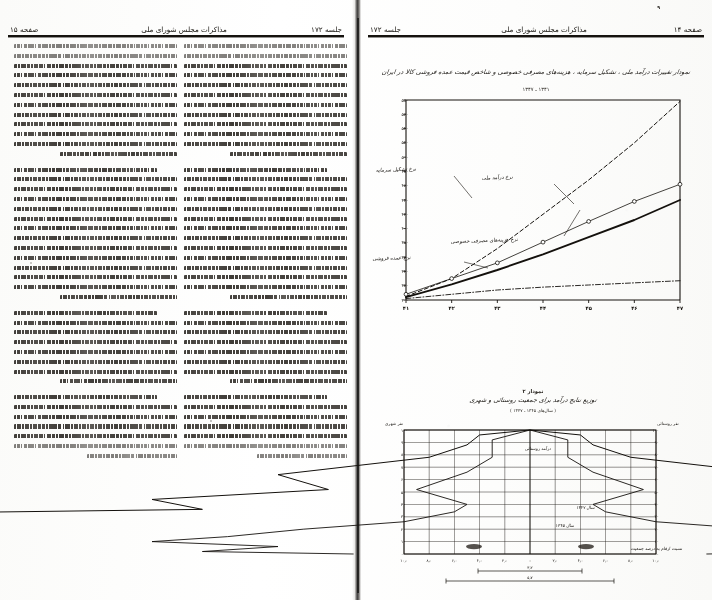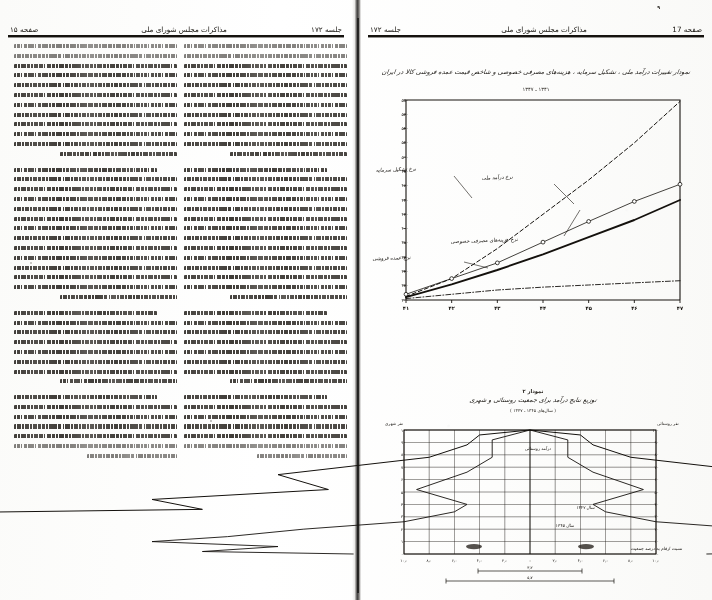--- a/index.html
+++ b/index.html
@@ -232,21 +232,21 @@
 </div>
 
 <div id="gutter"></div>
 <div id="gutter-edge"></div>
 
 <div class="page" id="page-right">
 
   <div class="fignum" style="right:52px;top:5px;font-weight:bold;">۹</div>
 
   <div class="runhead" style="top:12px;">
-    <span class="hr">صفحه 17</span>
+    <span class="hr">صفحه ۱۴</span>
     <span class="hc">مذاکرات مجلس شورای ملی</span>
     <span class="hl">جلسه ۱۷۲</span>
     <span class="rule"></span>
   </div>
 
   <div>
     <div class="chart-title" style="left:8px;width:336px;top:68px;">نمودار تغییرات درآمد ملی ، تشکیل سرمایه ، هزینه‌های مصرفی خصوصی و شاخص قیمت عمده فروشی کالا در ایران</div>
     <div class="chart-sub" style="left:8px;width:336px;top:86px;">۱۳۴۱ ـ ۱۳۴۷</div>
 
     <svg id="svg-top" width="330" height="240" viewBox="0 0 330 240" style="position:absolute;left:8px;top:92px;">

